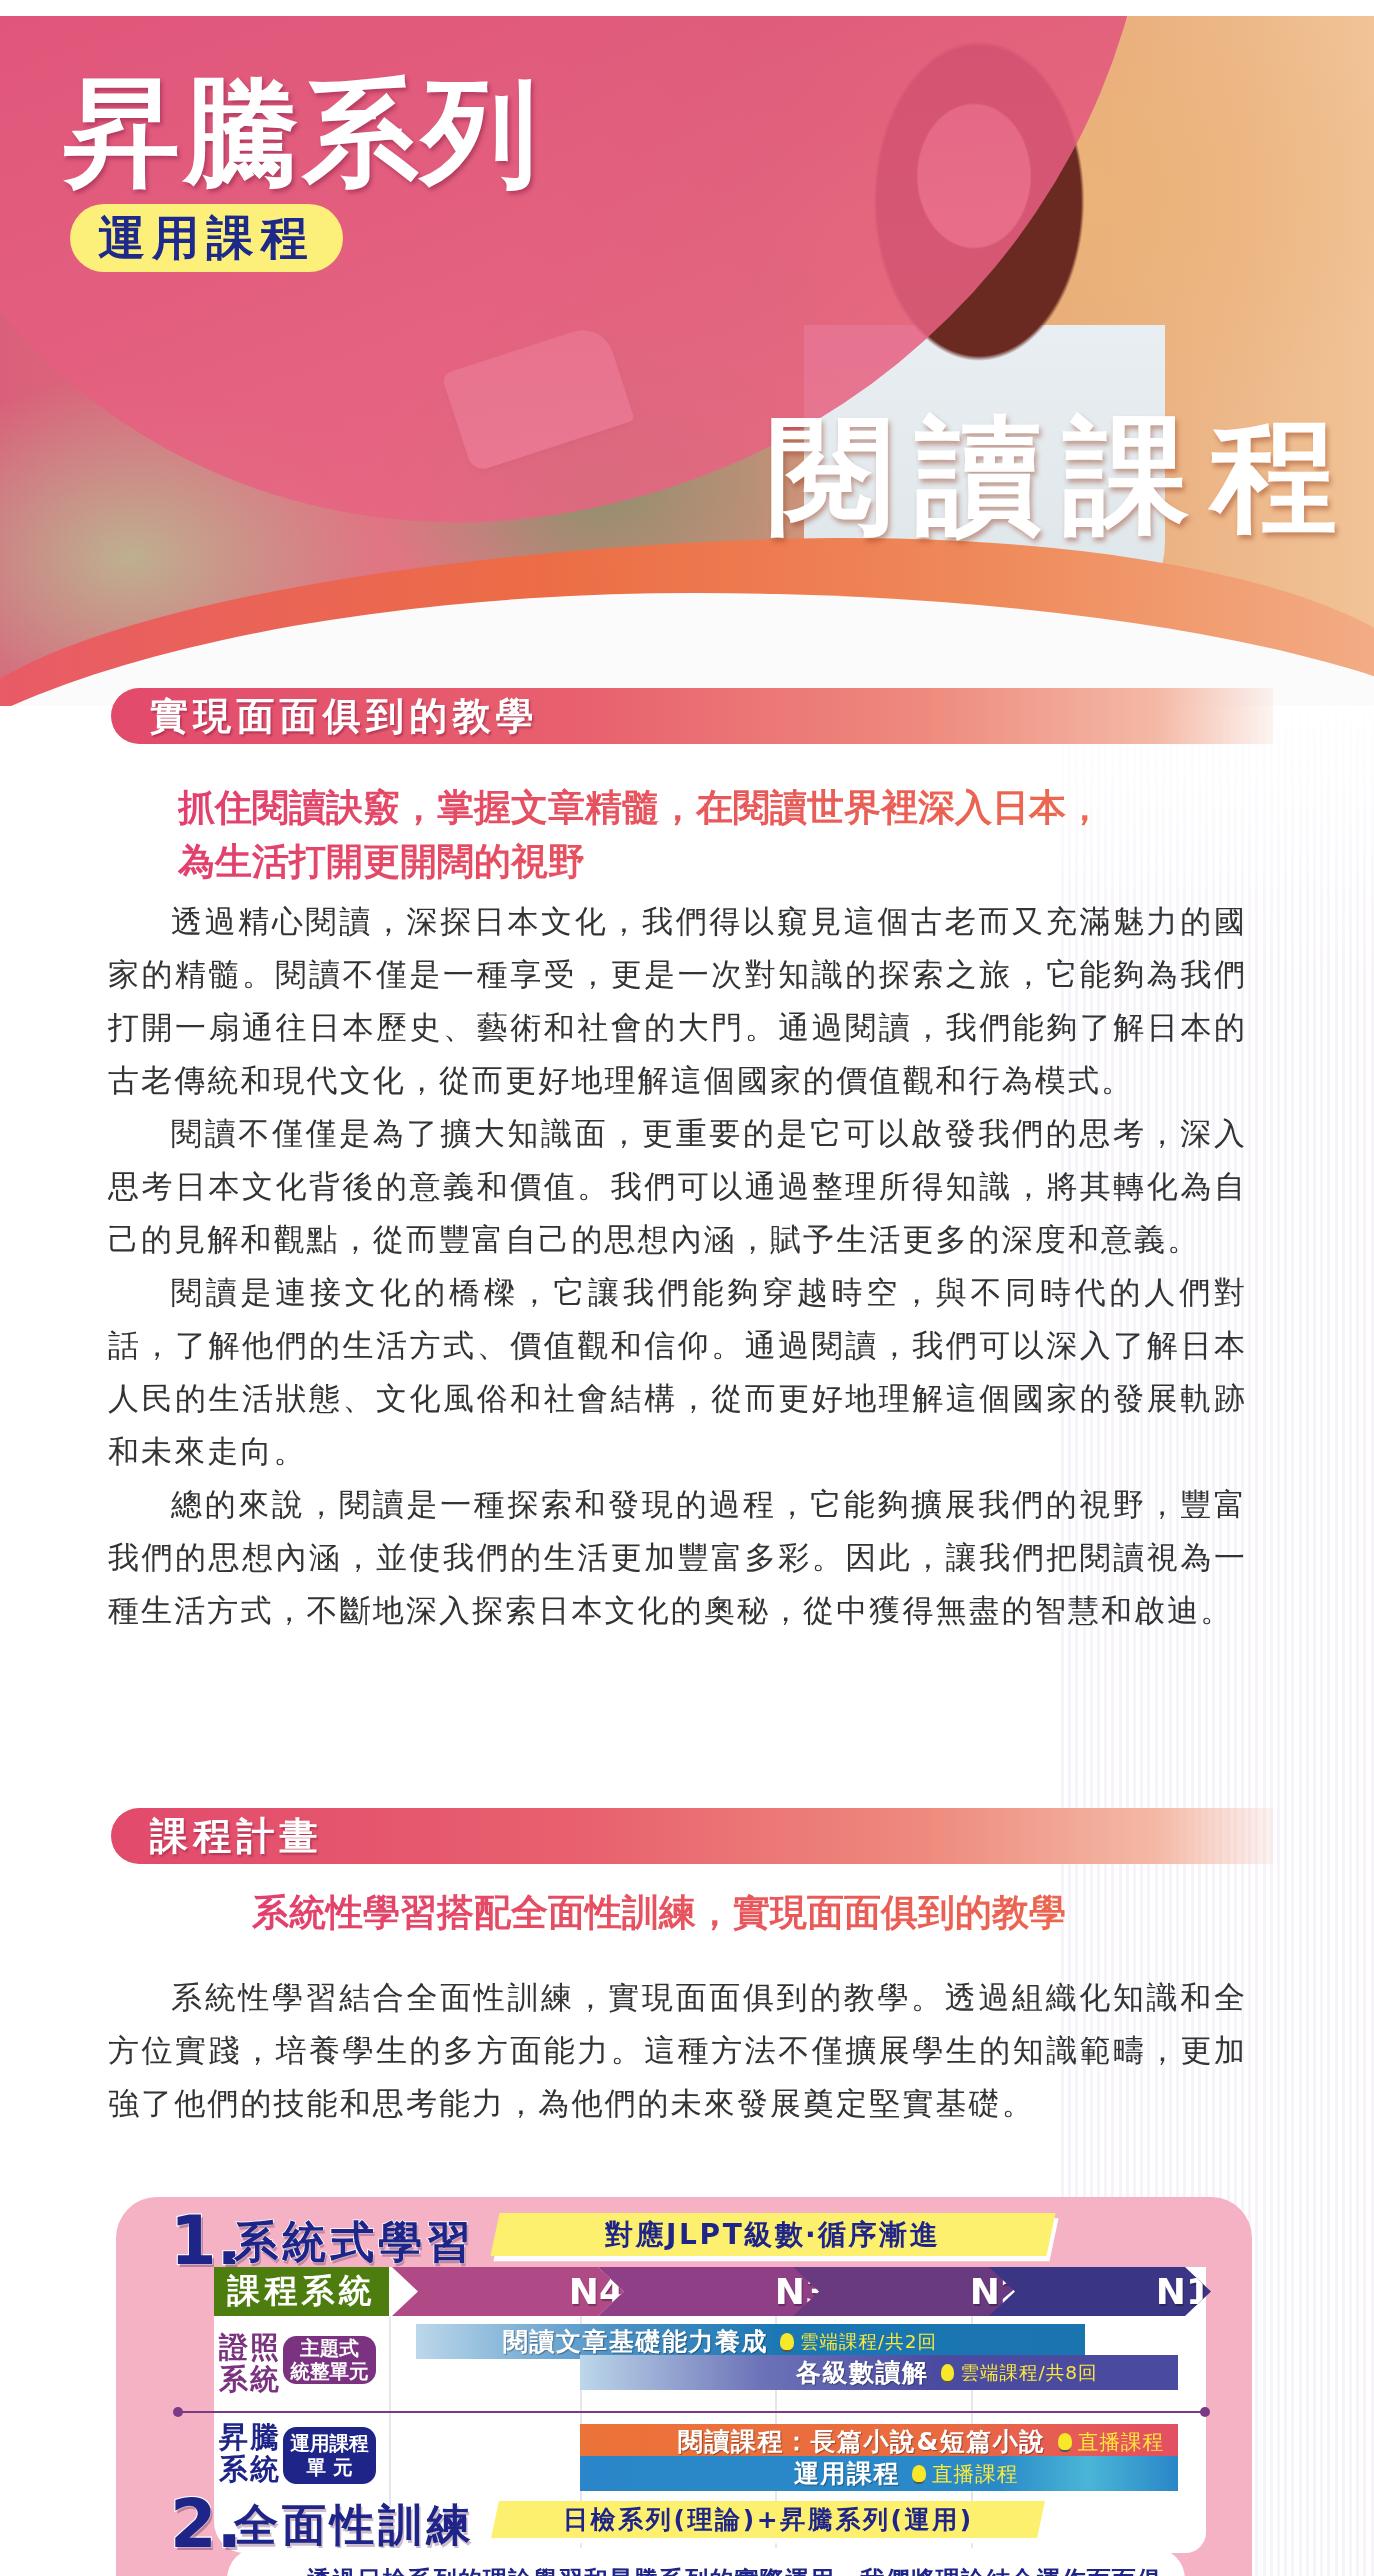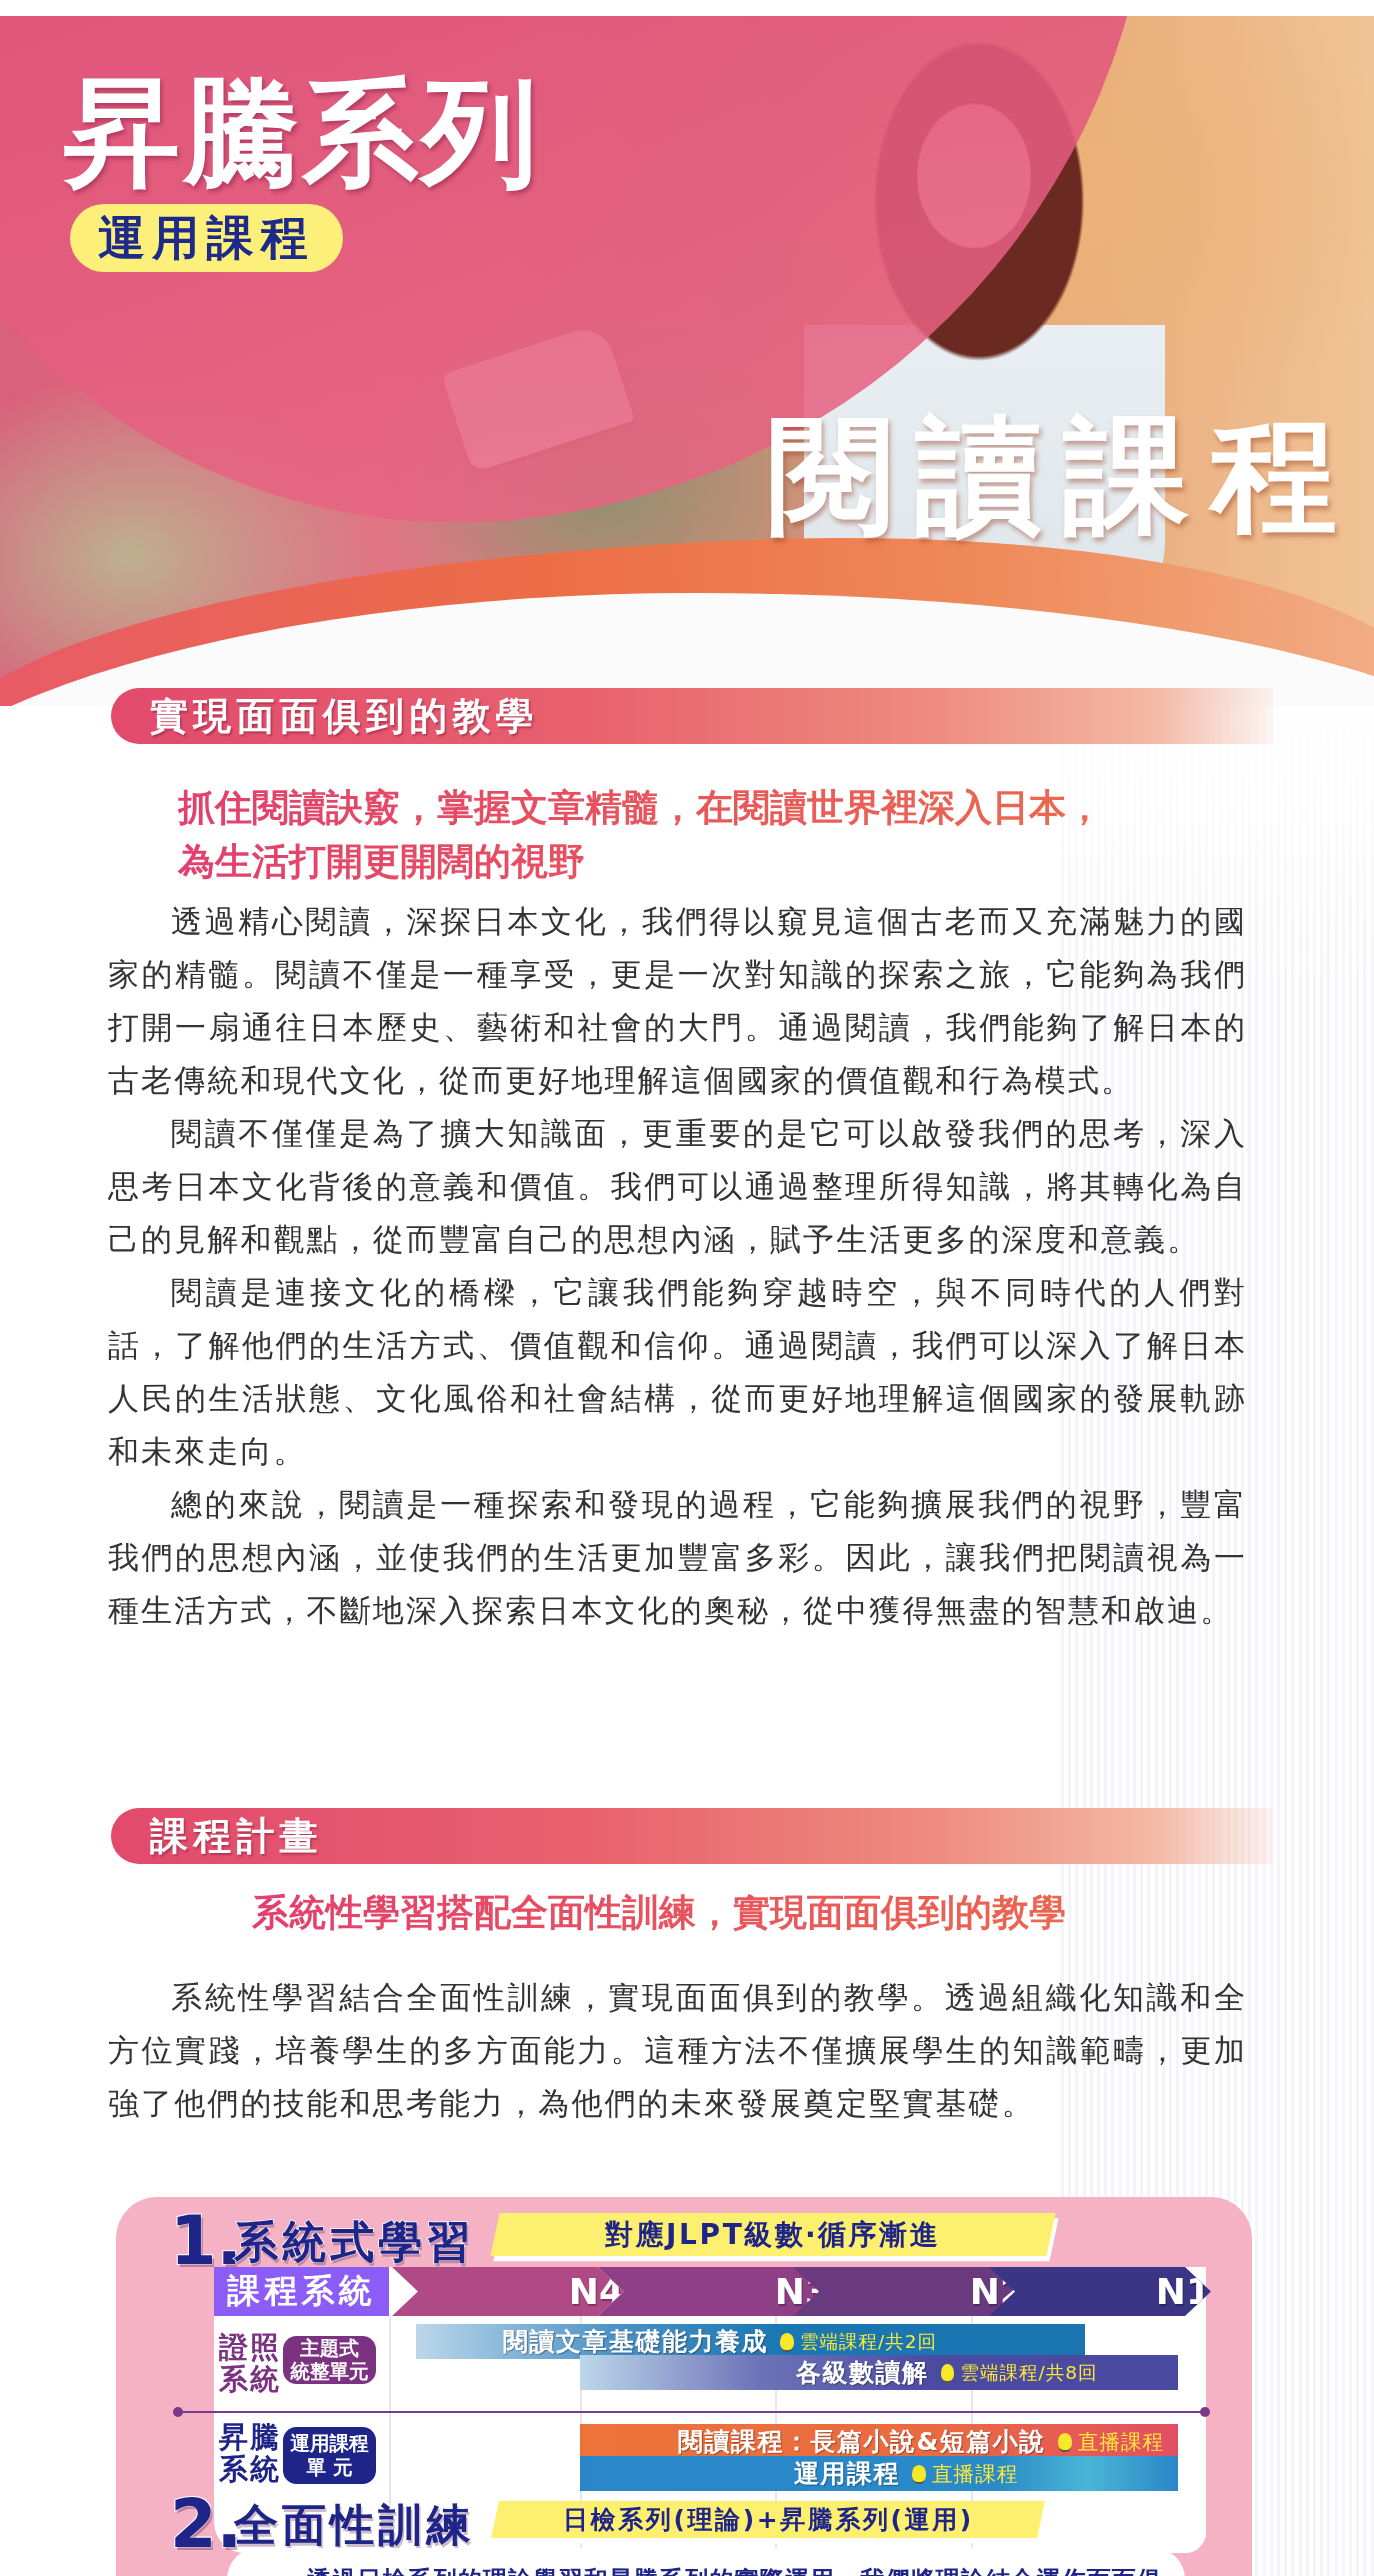--- a/index.html
+++ b/index.html
@@ -47,21 +47,21 @@
 .body-p{font-size:31px;line-height:53px;color:#333;text-align:justify;text-indent:63px;letter-spacing:2.1px;}
 
 
 #plan-box{left:116px;top:2197px;width:1136px;height:505px;background:#f5b2c4;border-radius:41px;}
 .step-num{font-size:67px;font-weight:900;color:#1e2488;line-height:1;-webkit-text-stroke:2.1px #fff;paint-order:stroke fill;text-shadow:2.1px 3.1px 0 rgba(90,30,80,.35);}
 .step-title{font-size:44px;font-weight:bold;color:#1e2488;letter-spacing:4.1px;-webkit-text-stroke:1.5px #fff;paint-order:stroke fill;text-shadow:1.5px 2.6px 0 rgba(90,30,80,.3);}
 .yellow-tag{height:43px;background:#fdf06e;transform:skewX(-12deg);box-shadow:4.1px 5.2px 0 #fff;display:flex;align-items:center;justify-content:center;}
 .yellow-tag span{transform:skewX(12deg);font-size:28px;font-weight:bold;color:#1e2488;letter-spacing:2.6px;}
 
 #grid-white{left:214px;top:2267px;width:992px;height:286px;background:#fff;border-radius:0 0 20.6px 31px;}
-#grid-head{left:214px;top:2267px;width:175px;height:49px;background:#8b5cf6;display:flex;align-items:center;justify-content:center;}
+#grid-head{left:214px;top:2267px;width:175px;height:49px;background:#4d7c0f;display:flex;align-items:center;justify-content:center;}
 #grid-head span{color:#fff;font-size:33px;font-weight:bold;letter-spacing:4.1px;}
 .level-arrow{top:2267px;height:49px;display:flex;align-items:center;justify-content:flex-end;
   clip-path:polygon(0 0,calc(100% - 26px) 0,100% 50%,calc(100% - 26px) 100%,0 100%,26px 50%);}
 .level-arrow span{color:#fff;font-size:36px;font-weight:bold;text-shadow:1px 1.5px 1px rgba(0,0,0,.3);}
 .col-line{top:2316px;width:2.1px;height:236px;background:#e6e6ee;}
 .row-label{font-size:29px;font-weight:bold;line-height:1.12;letter-spacing:2.1px;}
 .row-pill{border-radius:13.4px;color:#fff;font-size:19.6px;font-weight:bold;line-height:1.18;text-align:center;display:flex;flex-direction:column;justify-content:center;}
 #divider-line{left:175px;top:2411px;width:1030px;height:2.1px;background:#7a3a86;}
 .dot{width:10.3px;height:10.3px;border-radius:50%;background:#7a3a86;top:2407px;}
 .bar{height:35px;display:flex;align-items:center;white-space:nowrap;}

